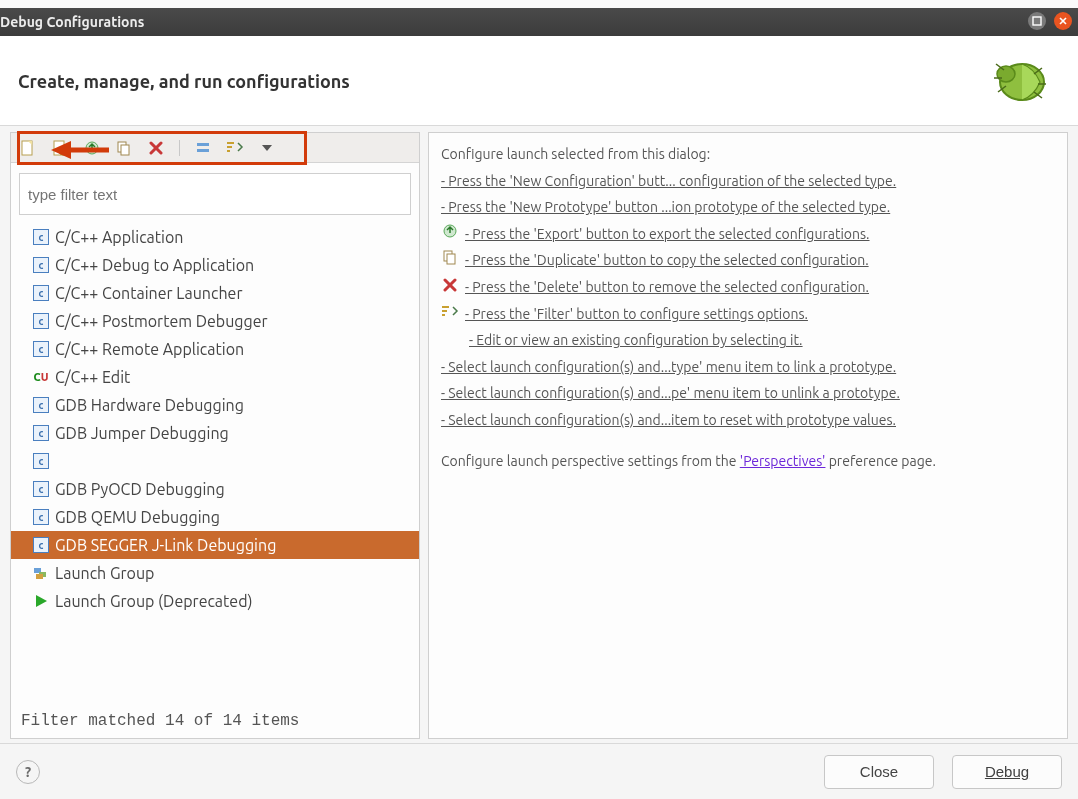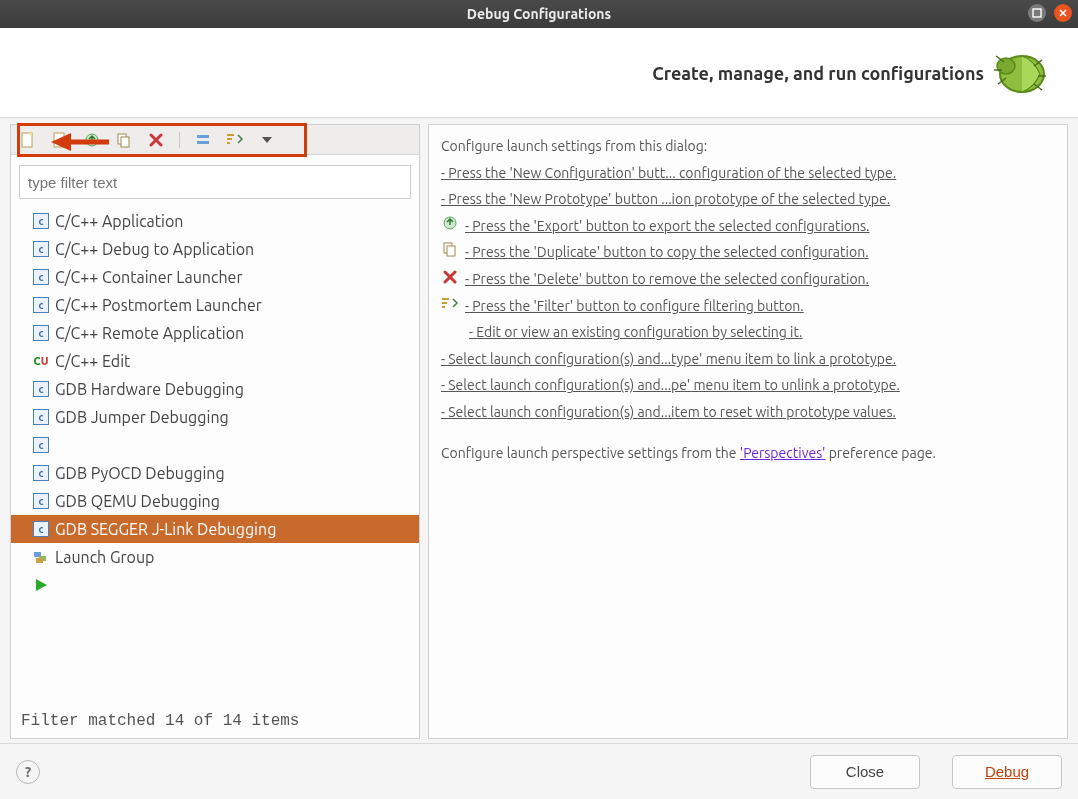--- a/index.html
+++ b/index.html
@@ -16,24 +16,25 @@
     overflow: hidden;
   }
 
   
   .titlebar {
     height: 28px;
     background: linear-gradient(#4a4a4a, #3c3c3c);
     color: #ececec;
     display: flex;
     align-items: center;
-    justify-content: center;
+    justify-content: flex-start;
     position: relative;
     font-weight: 600;
     flex: none;
+    margin-top: 8px;
   }
   .titlebar .title-text { font-size: 14px; }
   .titlebar .window-controls {
     position: absolute;
     right: 6px; top: 4px;
     display: flex;
     gap: 8px;
   }
   .win-btn {
     width: 18px; height: 18px;
@@ -42,21 +43,21 @@
     font-size: 11px;
     color: #fff;
   }
   .win-max { background: #7a7a7a; }
   .win-close { background: #e95420; }
 
   
   .header-strip {
     display: flex;
     align-items: center;
-    justify-content: flex-end;
+    justify-content: space-between;
     padding: 12px 18px 12px 18px;
     background: #ffffff;
     border-bottom: 1px solid #d9d9d9;
     flex: none;
   }
   .header-title {
     font-size: 18px;
     font-weight: 700;
     color: #333;
   }
@@ -112,24 +113,24 @@
   .annot-arrow {
     position: absolute;
     top: 6px; left: 40px;
     z-index: 6;
     pointer-events: none;
   }
 
   
   .filter-input {
     margin: 10px 8px 6px 8px;
-    height: 22px;
+    height: 42px;
     border: 1px solid #cfcfcf;
     background: #fff;
-    padding: 16px 8px;
+    padding: 4px 8px;
     font-size: 15px;
     color: #888;
     outline: none;
     flex: none;
   }
 
   
   .tree {
     flex: 1;
     overflow: auto;
@@ -191,33 +192,33 @@
   }
   .help-btn {
     width: 24px; height: 24px;
     border-radius: 50%;
     border: 1px solid #b8b8b8;
     display:flex; align-items:center; justify-content:center;
     color: #6a6a6a;
     font-weight: 700;
     cursor: pointer;
   }
-  .footer-buttons { display: flex; gap: 32px; padding-left: 12px; }
+  .footer-buttons { display: flex; gap: 18px; padding-left: 12px; }
   .btn {
     min-width: 110px;
     height: 34px;
     border: 1px solid #c7c7c7;
     background: #fcfcfc;
     border-radius: 4px;
     font-size: 15px;
     color: #444;
     cursor: pointer;
   }
   .btn:disabled {
-    color: #c2410c;
+    color: #404040;
     cursor: default;
     text-decoration: underline;
   }
 </style>
 </head>
 <body>
 
 <div class="titlebar">
   <span class="title-text">Debug Configurations</span>
   <div class="window-controls">
@@ -323,21 +324,21 @@
         <div class="tree-item">
           <span class="cfg-icon cfg-c">c</span>
           <span>C/C++ Debug to Application</span>
         </div>
         <div class="tree-item">
           <span class="cfg-icon cfg-c">c</span>
           <span>C/C++ Container Launcher</span>
         </div>
         <div class="tree-item">
           <span class="cfg-icon cfg-c">c</span>
-          <span>C/C++ Postmortem Launcher</span>
+          <span>C/C++ Postmortem Debugger</span>
         </div>
         <div class="tree-item">
           <span class="cfg-icon cfg-c">c</span>
           <span>C/C++ Remote Application</span>
         </div>
         <div class="tree-item">
           <span class="cfg-icon cfg-cu">C<span style="color:#c83838">U</span></span>
           <span>C/C++ Edit</span>
         </div>
         <div class="tree-item">
@@ -372,28 +373,29 @@
             </svg>
           </span>
           <span>Launch Group</span>
         </div>
         <div class="tree-item">
           <span class="cfg-icon cfg-play">
             <svg width="14" height="14" viewBox="0 0 14 14">
               <polygon points="2,1 13,7 2,13" fill="#2aa82a"></polygon>
             </svg>
           </span>
+          <span>Launch Group (Deprecated)</span>
         </div>
       </div>
 
     <div class="filter-status">Filter matched 14 of 14 items</div>
   </div>
 
   <div class="right-pane">
-    <div>Configure launch settings from this dialog:</div>
+    <div>Configure launch selected from this dialog:</div>
 
     <div class="hint-line">
       <span>- Press the 'New Configuration' butt... configuration of the selected type.</span>
     </div>
     <div class="hint-line">
       <span>- Press the 'New Prototype' button ...ion prototype of the selected type.</span>
     </div>
     <div class="hint-line">
       <span class="hint-icon">
         <svg width="16" height="16" viewBox="0 0 16 16">
@@ -421,21 +423,21 @@
       </span>
       <span>- Press the 'Delete' button to remove the selected configuration.</span>
     </div>
     <div class="hint-line">
       <span class="hint-icon">
         <svg width="18" height="14" viewBox="0 0 18 14">
             <path d="M1 2 L8 2 M1 6 L6 6 M1 10 L4 10" stroke="#c8a030" stroke-width="2"></path>
             <path d="M12 2 L16 6 L12 10" stroke="#4a7a4a" stroke-width="1.5" fill="none"></path>
           </svg>
       </span>
-      <span>- Press the 'Filter' button to configure filtering button.</span>
+      <span>- Press the 'Filter' button to configure settings options.</span>
     </div>
     <div class="hint-line sub">
       <span>- Edit or view an existing configuration by selecting it.</span>
     </div>
     <div class="hint-line">
       <span>- Select launch configuration(s) and...type' menu item to link a prototype.</span>
     </div>
     <div class="hint-line">
       <span>- Select launch configuration(s) and...pe' menu item to unlink a prototype.</span>
     </div>

